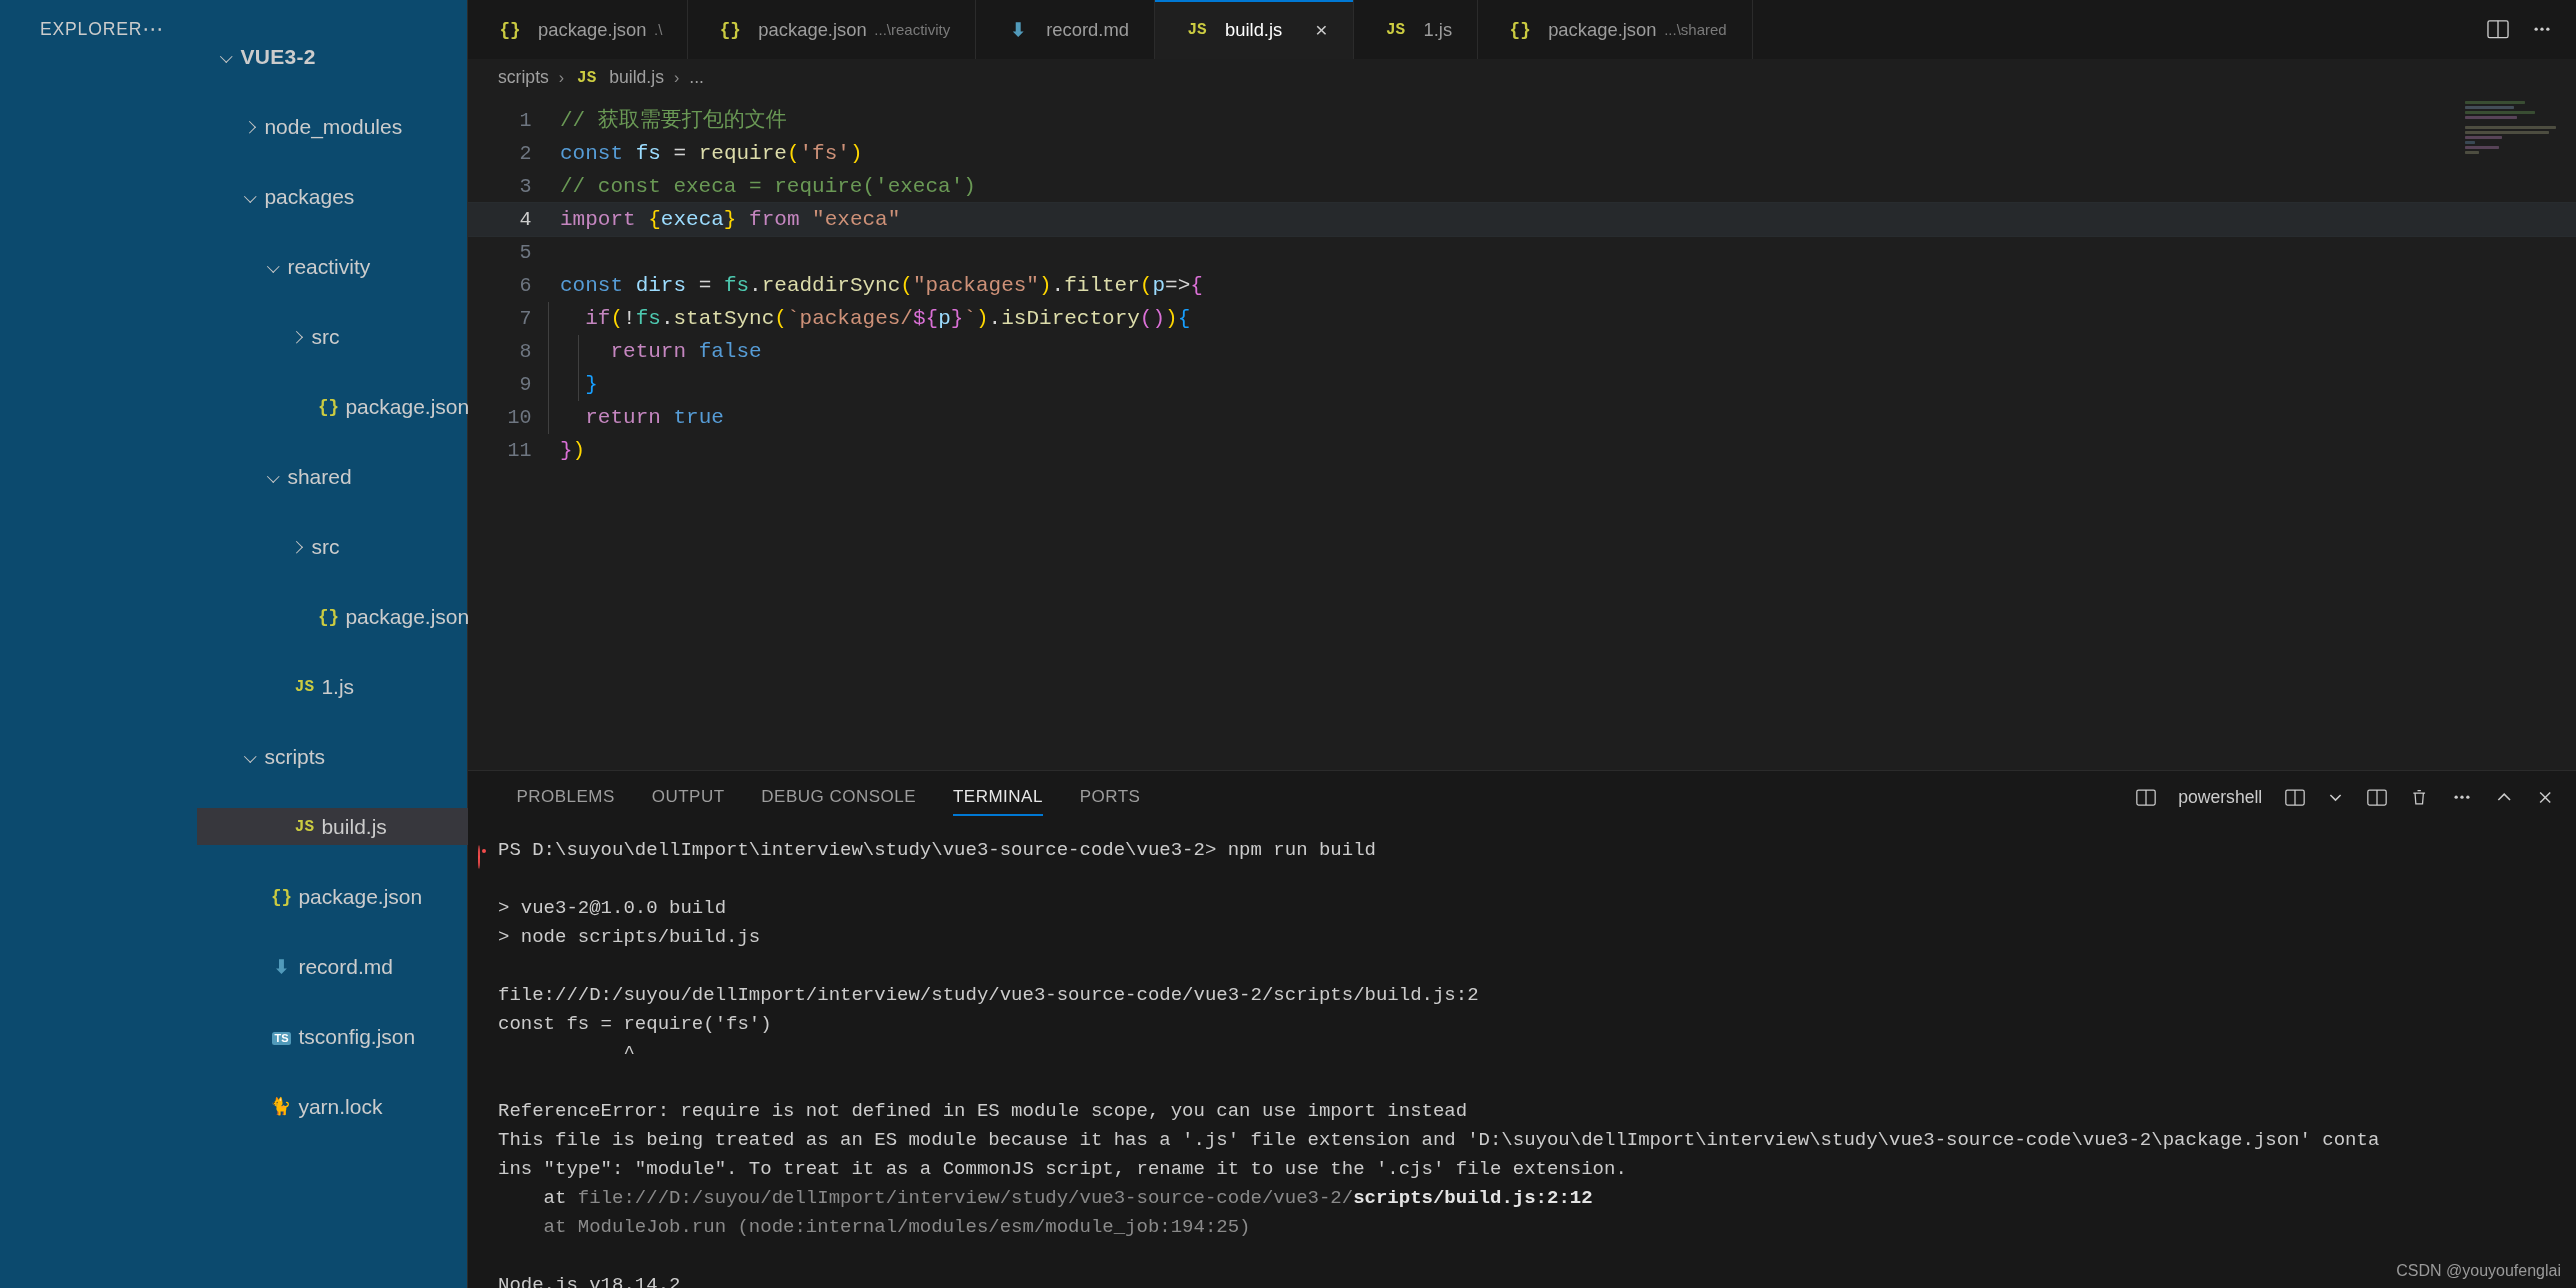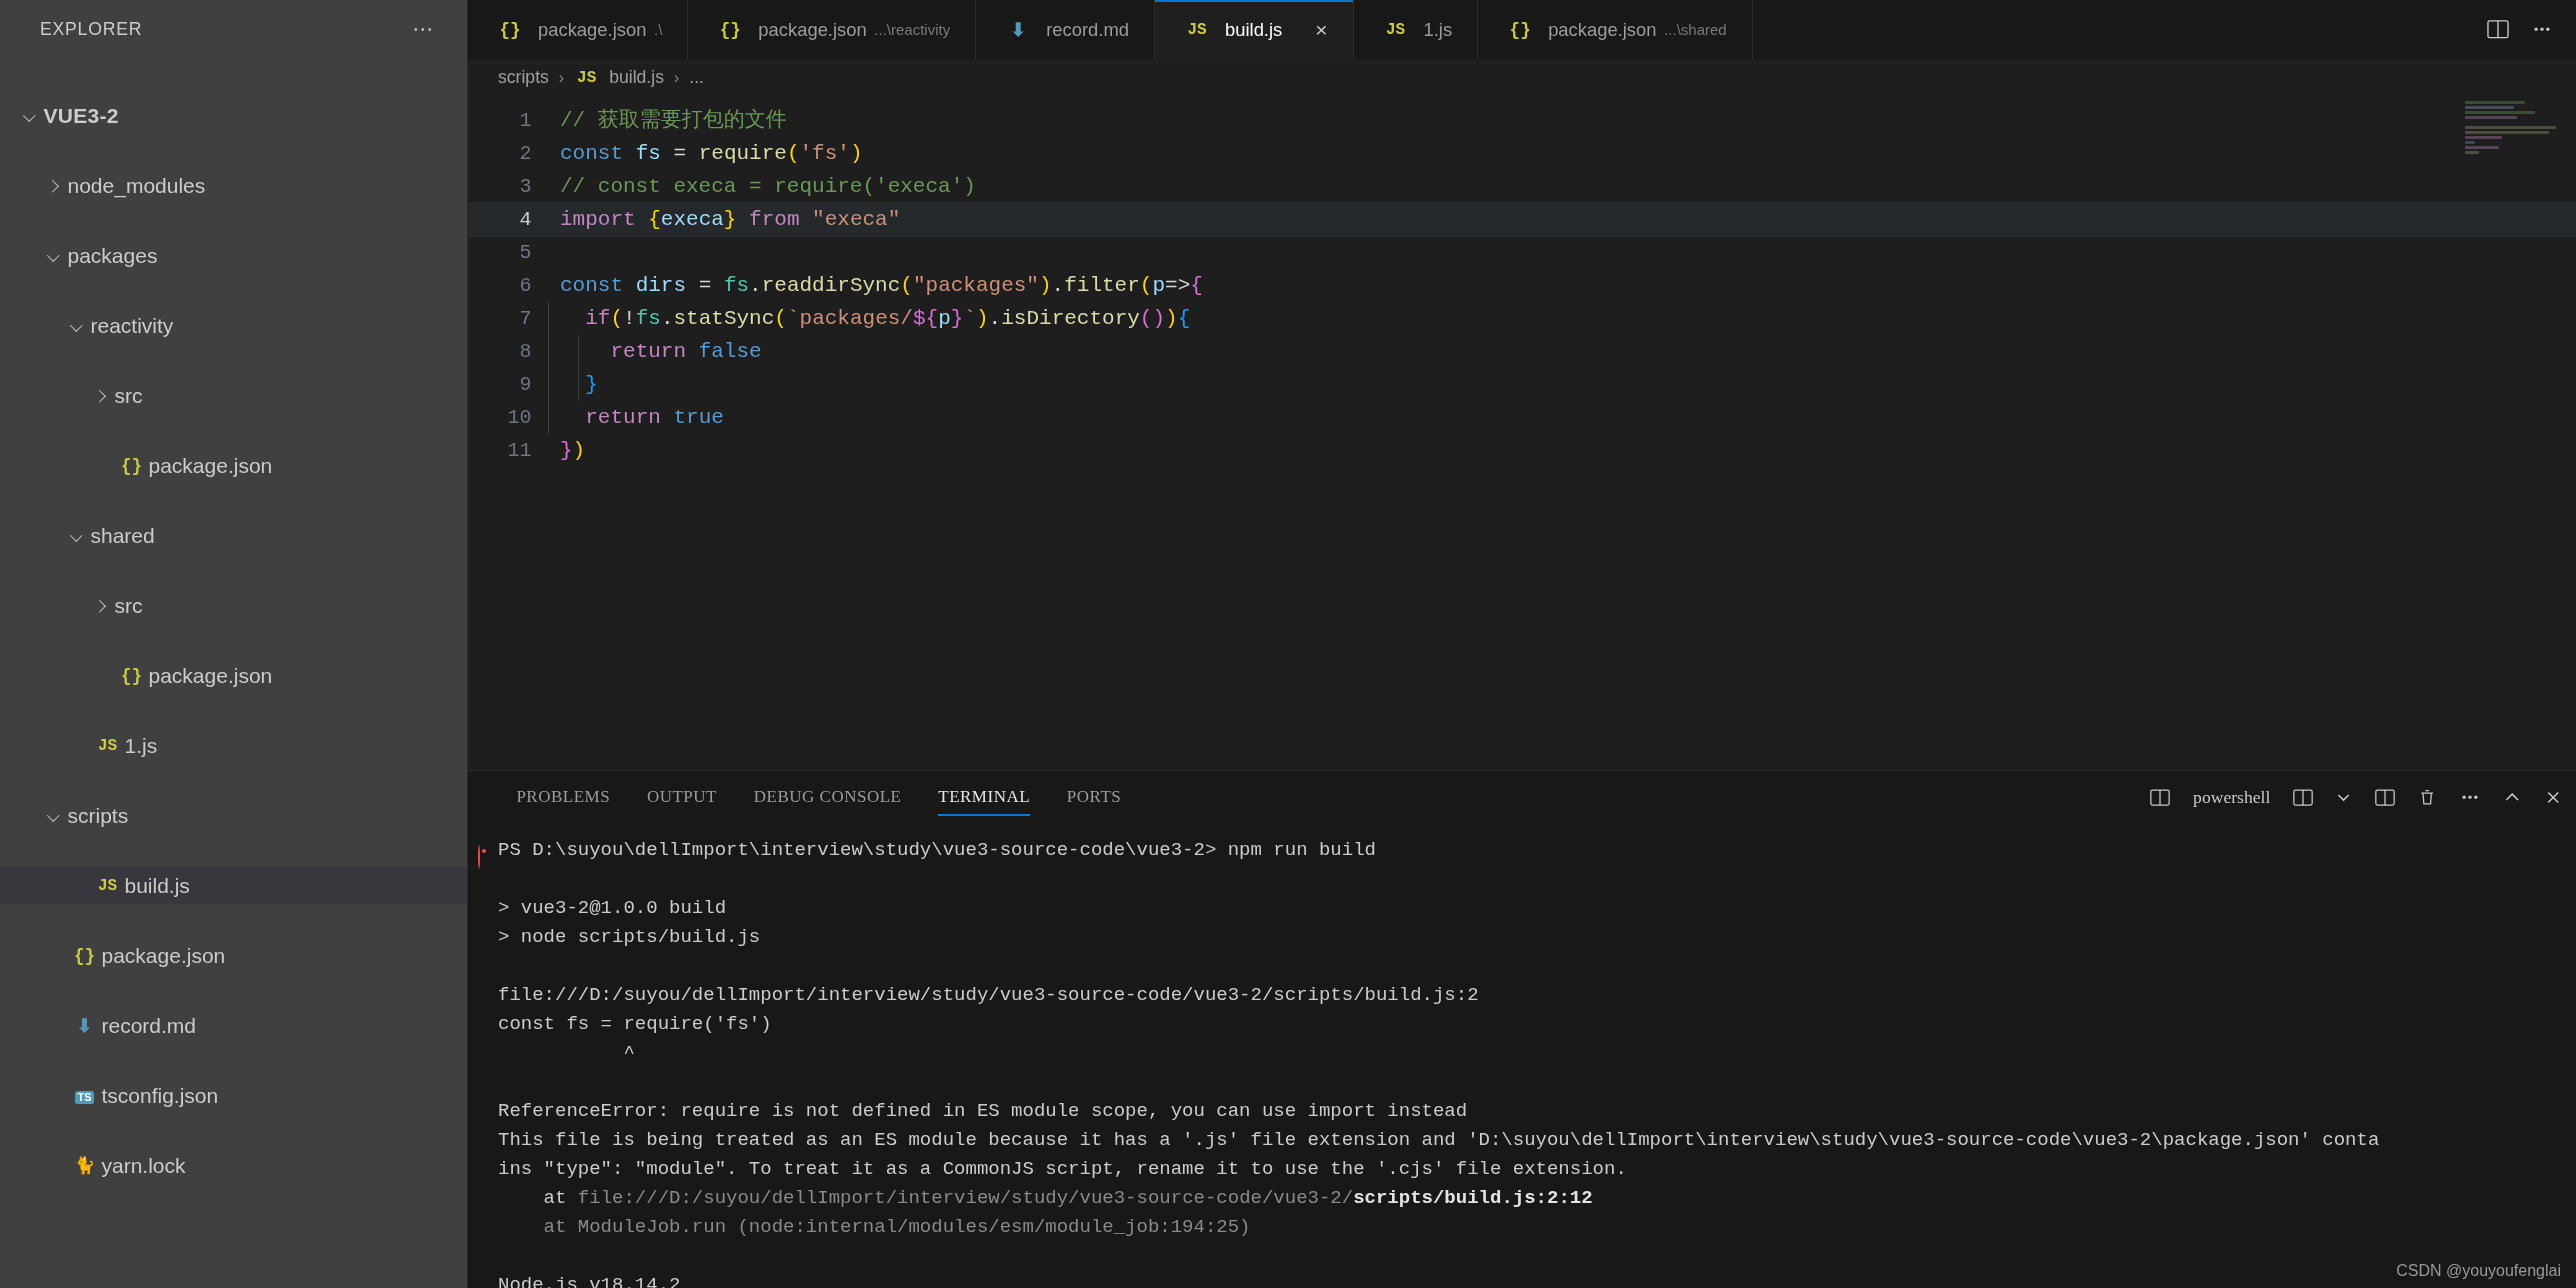--- a/index.html
+++ b/index.html
@@ -7,23 +7,23 @@
     width: 2576px; height: 1288px;
     background: #1e1e1e;
     font-family: "Liberation Sans", sans-serif;
     overflow: hidden;
   }
   .app { display: flex; flex-direction: column; width: 2576px; height: 1288px; background:#1e1e1e; }
   .body-row { display: flex; flex: 1; min-height: 0; }
 
   
   .sidebar {
-    width: 468px; min-width:468px; background: #404040;
+    width: 468px; min-width:468px; background: #0c4a6e;
     border-right: 0.8px solid #2b2b2b;
-    display: flex; flex-direction: column;
+    display: flex; flex-direction: row;
   }
   .sidebar-header {
     height: 59px; display: flex; align-items: center; justify-content: space-between;
     padding: 0 32px 0 40px;
   }
   .sidebar-title { color:#cccccc; font-size:17.6px; letter-spacing:0.8px; font-weight:400; }
   .ellipsis-icon { color:#cccccc; font-size:21px; letter-spacing:1.7px; line-height:8.4px; cursor:pointer; }
 
   .tree { padding-top: 5px; font-size: 21px; color:#cccccc; }
   .tree-row {
@@ -103,21 +103,21 @@
   .t-obj { color:#4ec9b0; }
 
   .minimap {
     position:absolute; top:5px; right:11.7px; width:99px; height:92px;
     opacity:.62; pointer-events:none;
   }
   .mm-line { height:2.5px; margin-bottom:2.5px; border-radius:0.8px; }
 
   
   .panel { height:518px; background:#181818; border-top:0.8px solid #2b2b2b; display:flex; flex-direction:column; }
-  .panel-head { height:52px; display:flex; align-items:center; justify-content:space-between; padding:0 0 0 30px;font-family:Liberation Serif, serif; }
+  .panel-head { height:52px; display:flex; align-items:center; justify-content:space-between; padding:0 8px 0 30px; }
   .ptabs { display:flex; align-items:stretch; gap:0; height:52px; }
   .ptab { display:flex; align-items:center; padding:0 18.4px; color:#9d9d9d; font-size:17px;
           letter-spacing:0.5px; cursor:pointer; position:relative; }
   .ptab.active { color:#e7e7e7; }
   .ptab.active::after {
     content:""; position:absolute; left:18.4px; right:18.4px; bottom:7.5px; height:1.7px; background:#0078d4;
   }
   .panel-actions { display:flex; align-items:center; gap:22.6px; padding-right:13.4px; color:#cccccc; }
   .term-name { color:#cccccc; font-size:17.6px; }
 

